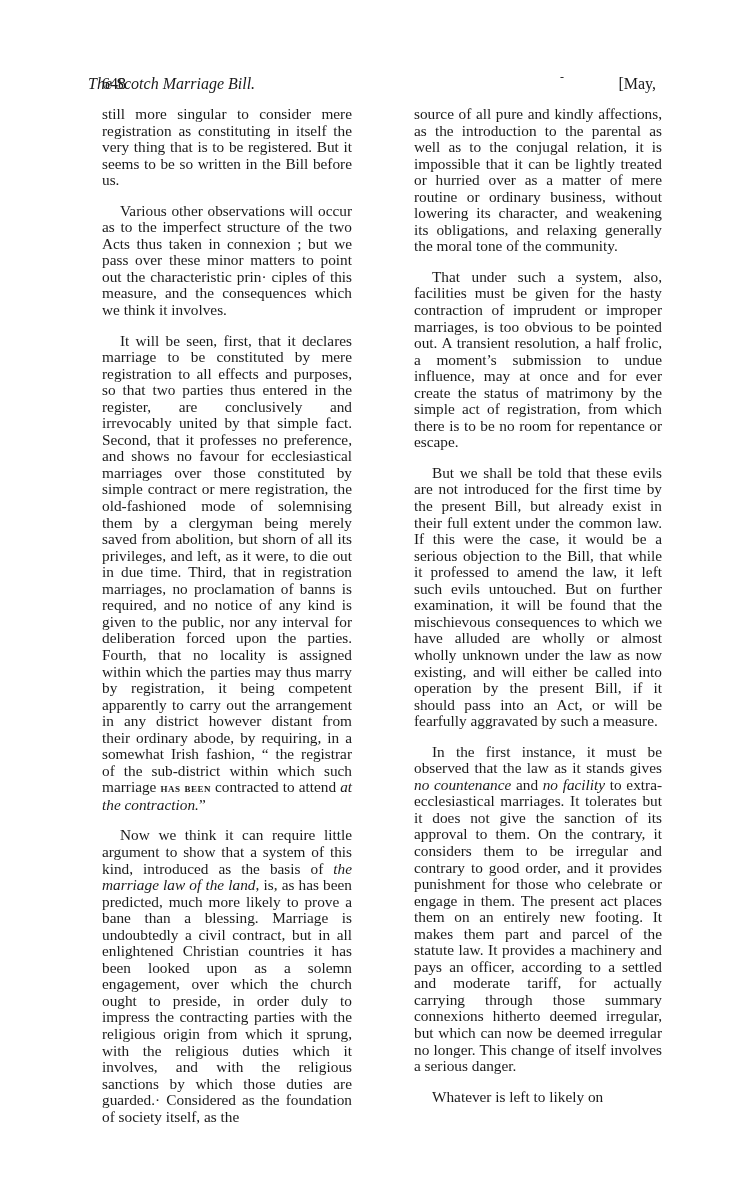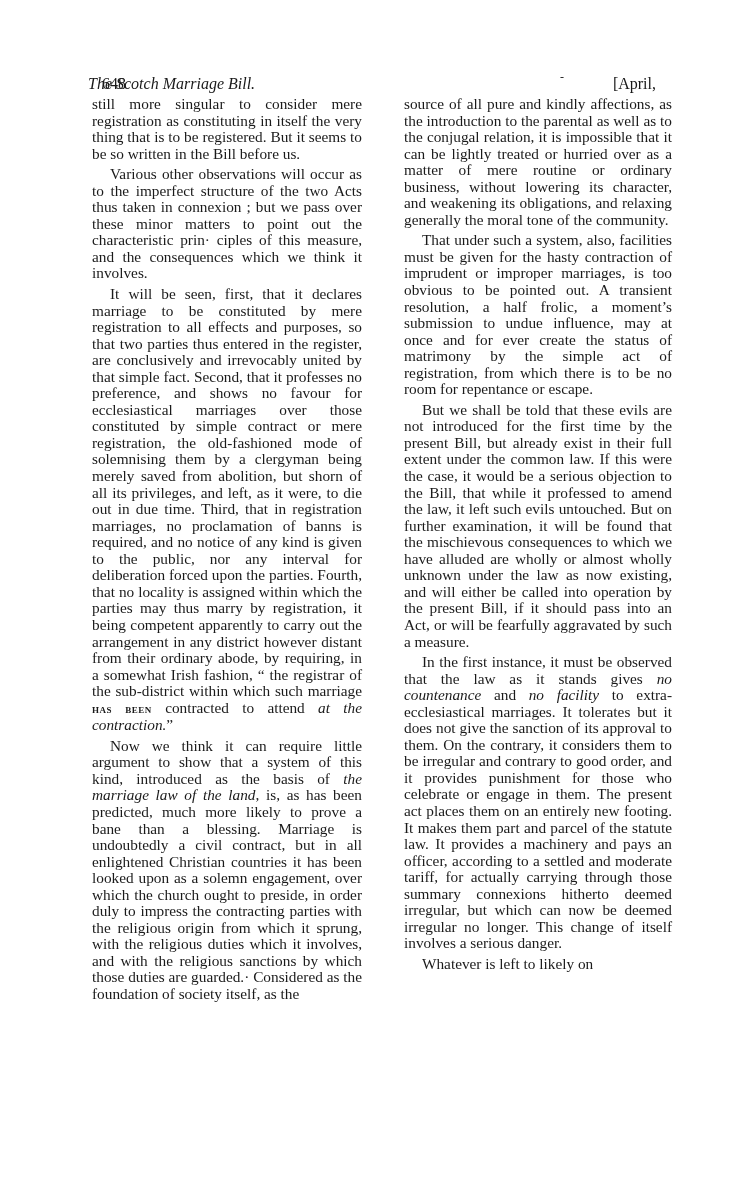--- a/index.html
+++ b/index.html
@@ -9,33 +9,33 @@
             font-family: "Liberation Serif", serif; font-size: 16px; }
   .pageno { position: absolute; left: 14px; top: 5px; }
   .running { position: absolute; left: 0; right: 0; top: 5px; font-style: italic; }
   .month { position: absolute; right: 0; top: 5px; }
   .dash { position: absolute; left: 472px; top: 0; font-size: 12px; }
   .col { position: absolute; top: 92px; width: 278px;
          font-family: "Liberation Serif", serif; font-size: 15.3px; line-height: 16.55px;
          text-align: justify; }
   .col.left { left: 88px; }
   .col.right { left: 400px; width: 276px; }
-  .col p { margin: 4px; text-indent: 0; }
+  .col p { margin: 14px; text-indent: 0; }
   .col p.ind { text-indent: 18px; }
   .sc { font-variant: small-caps; font-size: 13px; letter-spacing: 0.5px; font-weight: bold; }
   i { font-style: italic; }
 </style>
 </head>
 <body>
 
 <div class="header">
   <span class="pageno">648</span>
   <span class="running">The Scotch Marriage Bill.</span>
   <span class="dash">-</span>
-  <span class="month">[April,</span>
+  <span class="month">[May,</span>
 </div>
 
 <div class="col left">
   <p>still more singular to consider mere registration as constituting in itself the very thing that is to be registered. But it seems to be so written in the Bill before us.</p>
   <p class="ind">Various other observations will occur as to the imperfect structure of the two Acts thus taken in connexion ; but we pass over these minor matters to point out the characteristic prin· ciples of this measure, and the consequences which we think it involves.</p>
   <p class="ind"><span>It will be seen, first, that it declares marriage to be constituted by mere registration to all effects and purposes, so that two parties thus entered in the register, are conclusively and irrevocably united by that simple fact. Second, that it professes no preference, and shows no favour for ecclesiastical marriages over those constituted by simple contract or mere registration, the old-fashioned mode of solemnising them by a clergyman being merely saved from abolition, but shorn of all its privileges, and left, as it were, to die out in due time. Third, that in registration marriages, no proclamation of banns is required, and no notice of any kind is given to the public, nor any interval for deliberation forced upon the parties. Fourth, that no locality is assigned within which the parties may thus marry by registration, it being competent apparently to carry out the arrangement in any district however distant from their ordinary abode, by requiring, in a somewhat Irish fashion, “ the registrar of the sub-district within which such marriage</span> <span class="sc">has been</span> <span>contracted to attend</span> <i>at the contraction.</i><span>”</span></p>
   <p class="ind"><span>Now we think it can require little argument to show that a system of this kind, introduced as the basis of</span> <i>the marriage law of the land</i><span>, is, as has been predicted, much more likely to prove a bane than a blessing. Marriage is undoubtedly a civil contract, but in all enlightened Christian countries it has been looked upon as a solemn engagement, over which the church ought to preside, in order duly to impress the contracting parties with the religious origin from which it sprung, with the religious duties which it involves, and with the religious sanctions by which those duties are guarded.· Considered as the foundation of society itself, as the</span></p>
 </div>
 
 <div class="col right">

